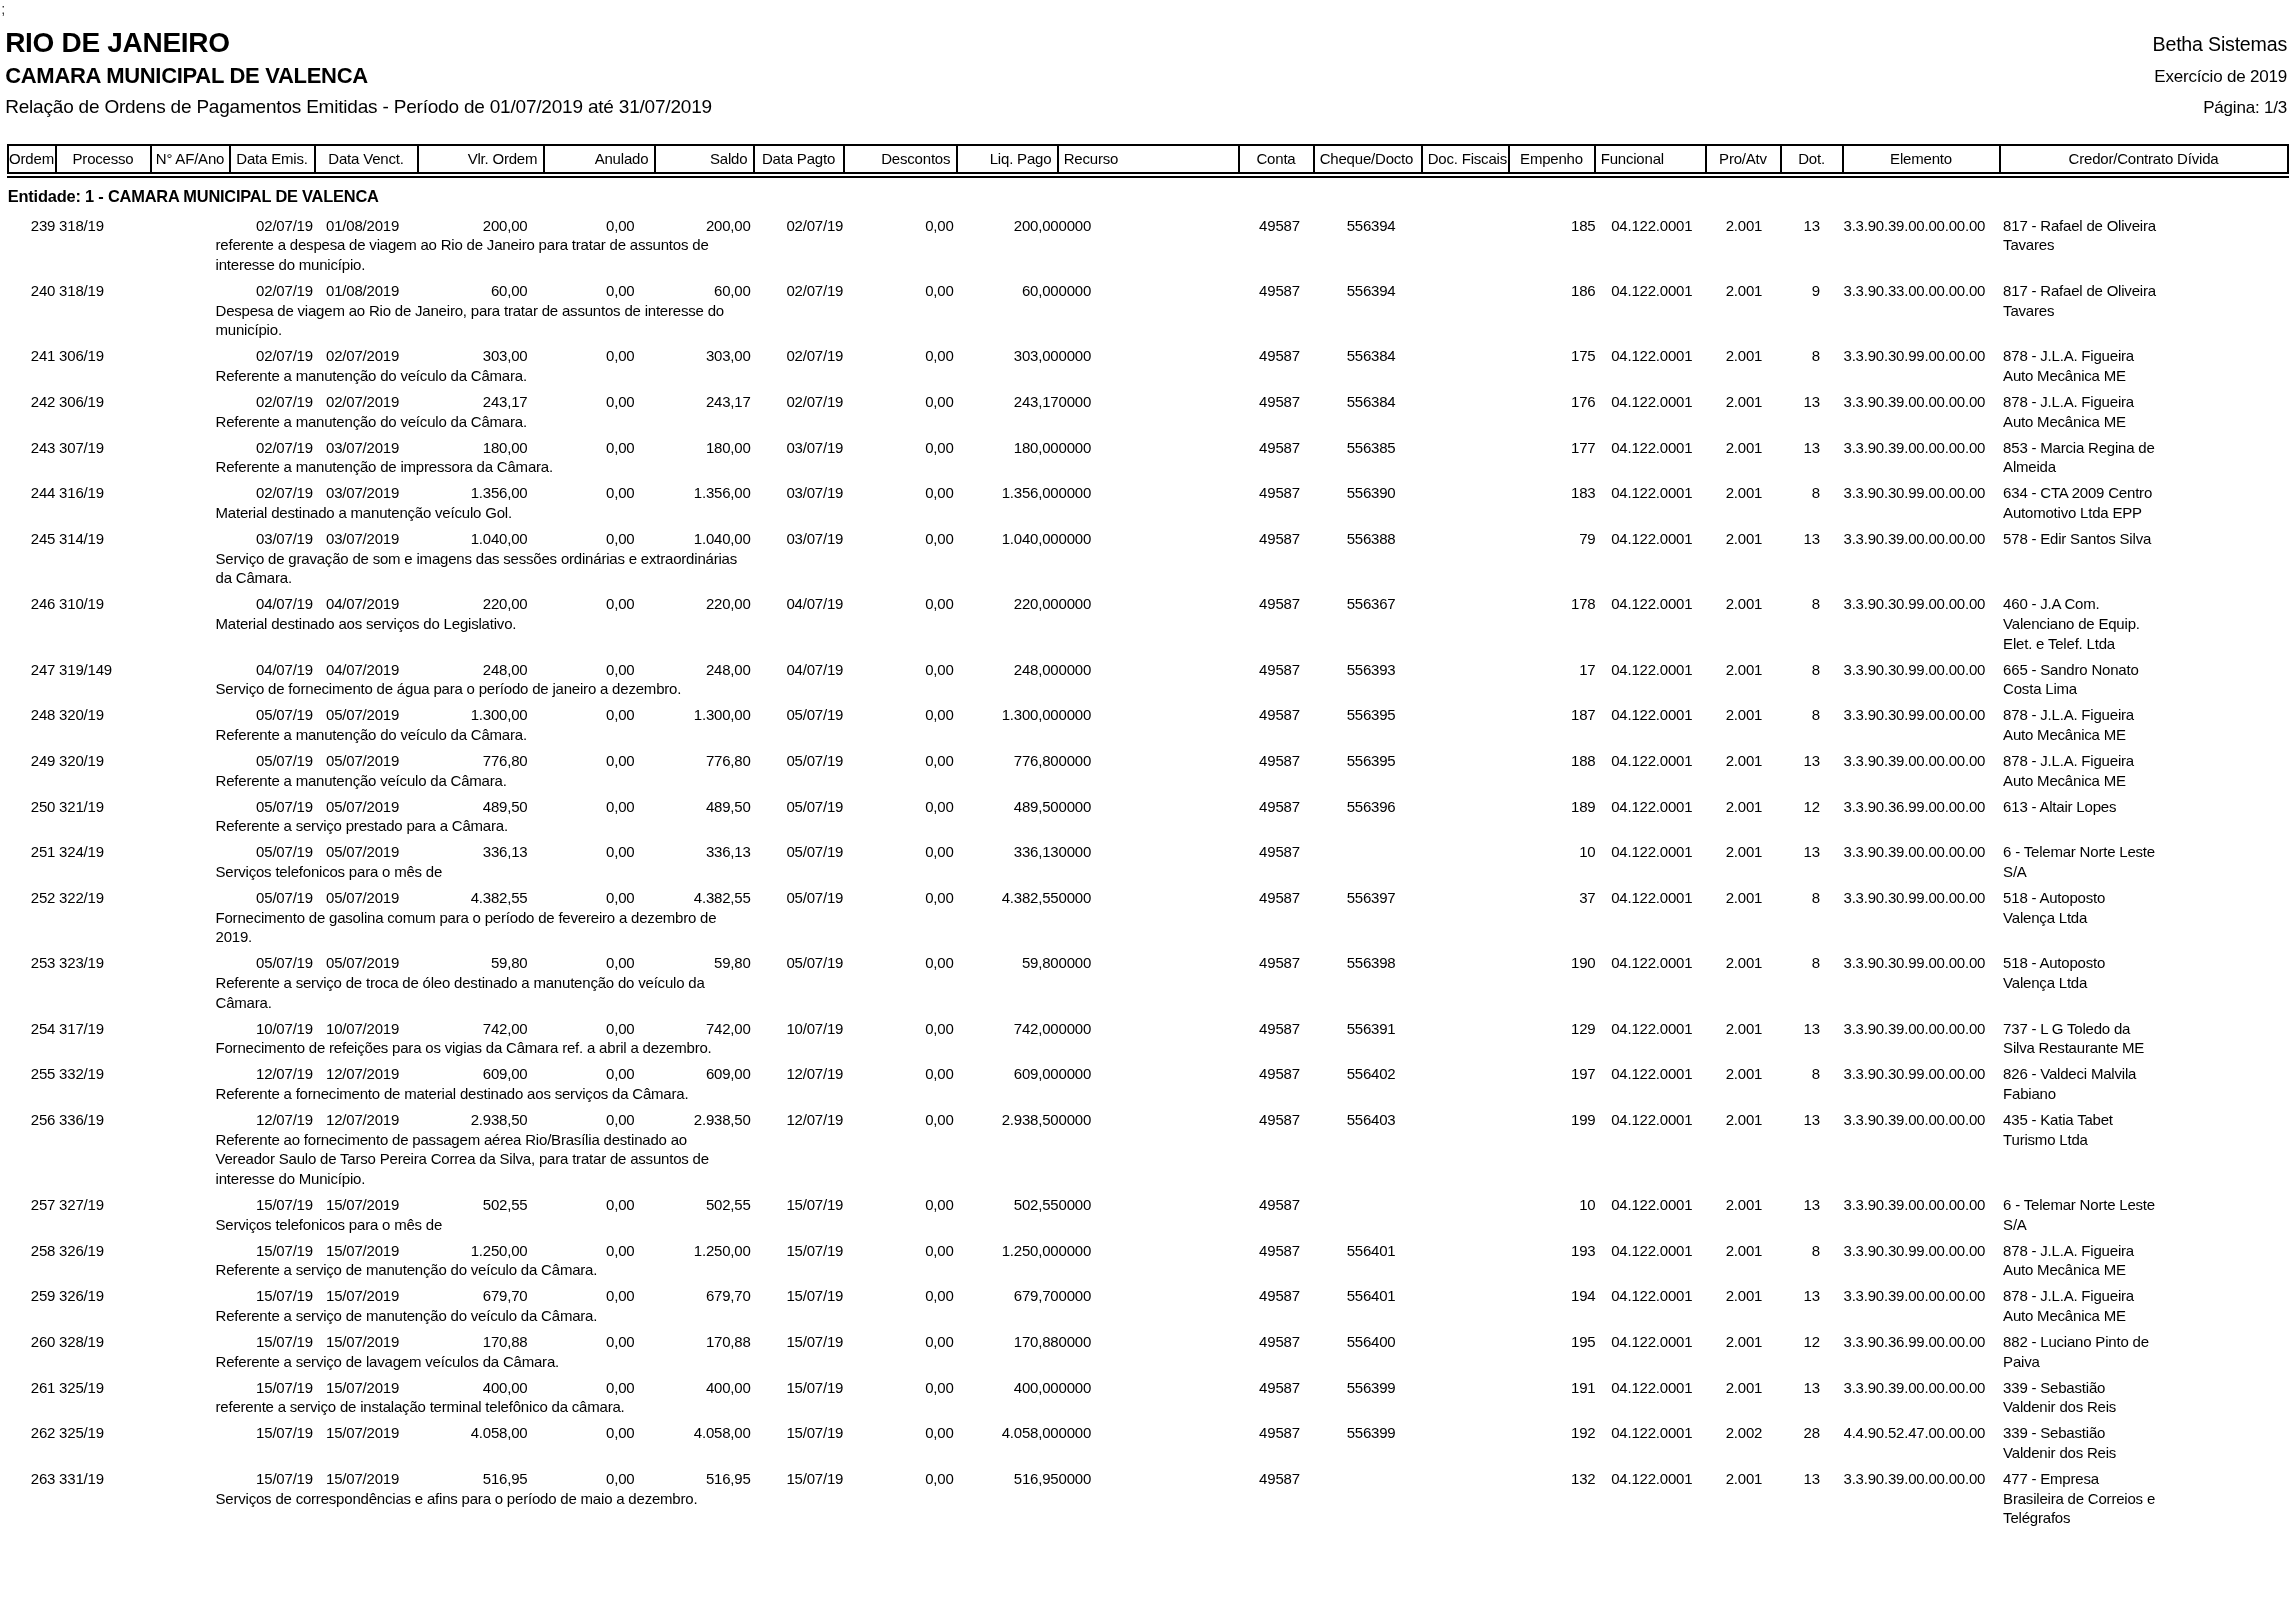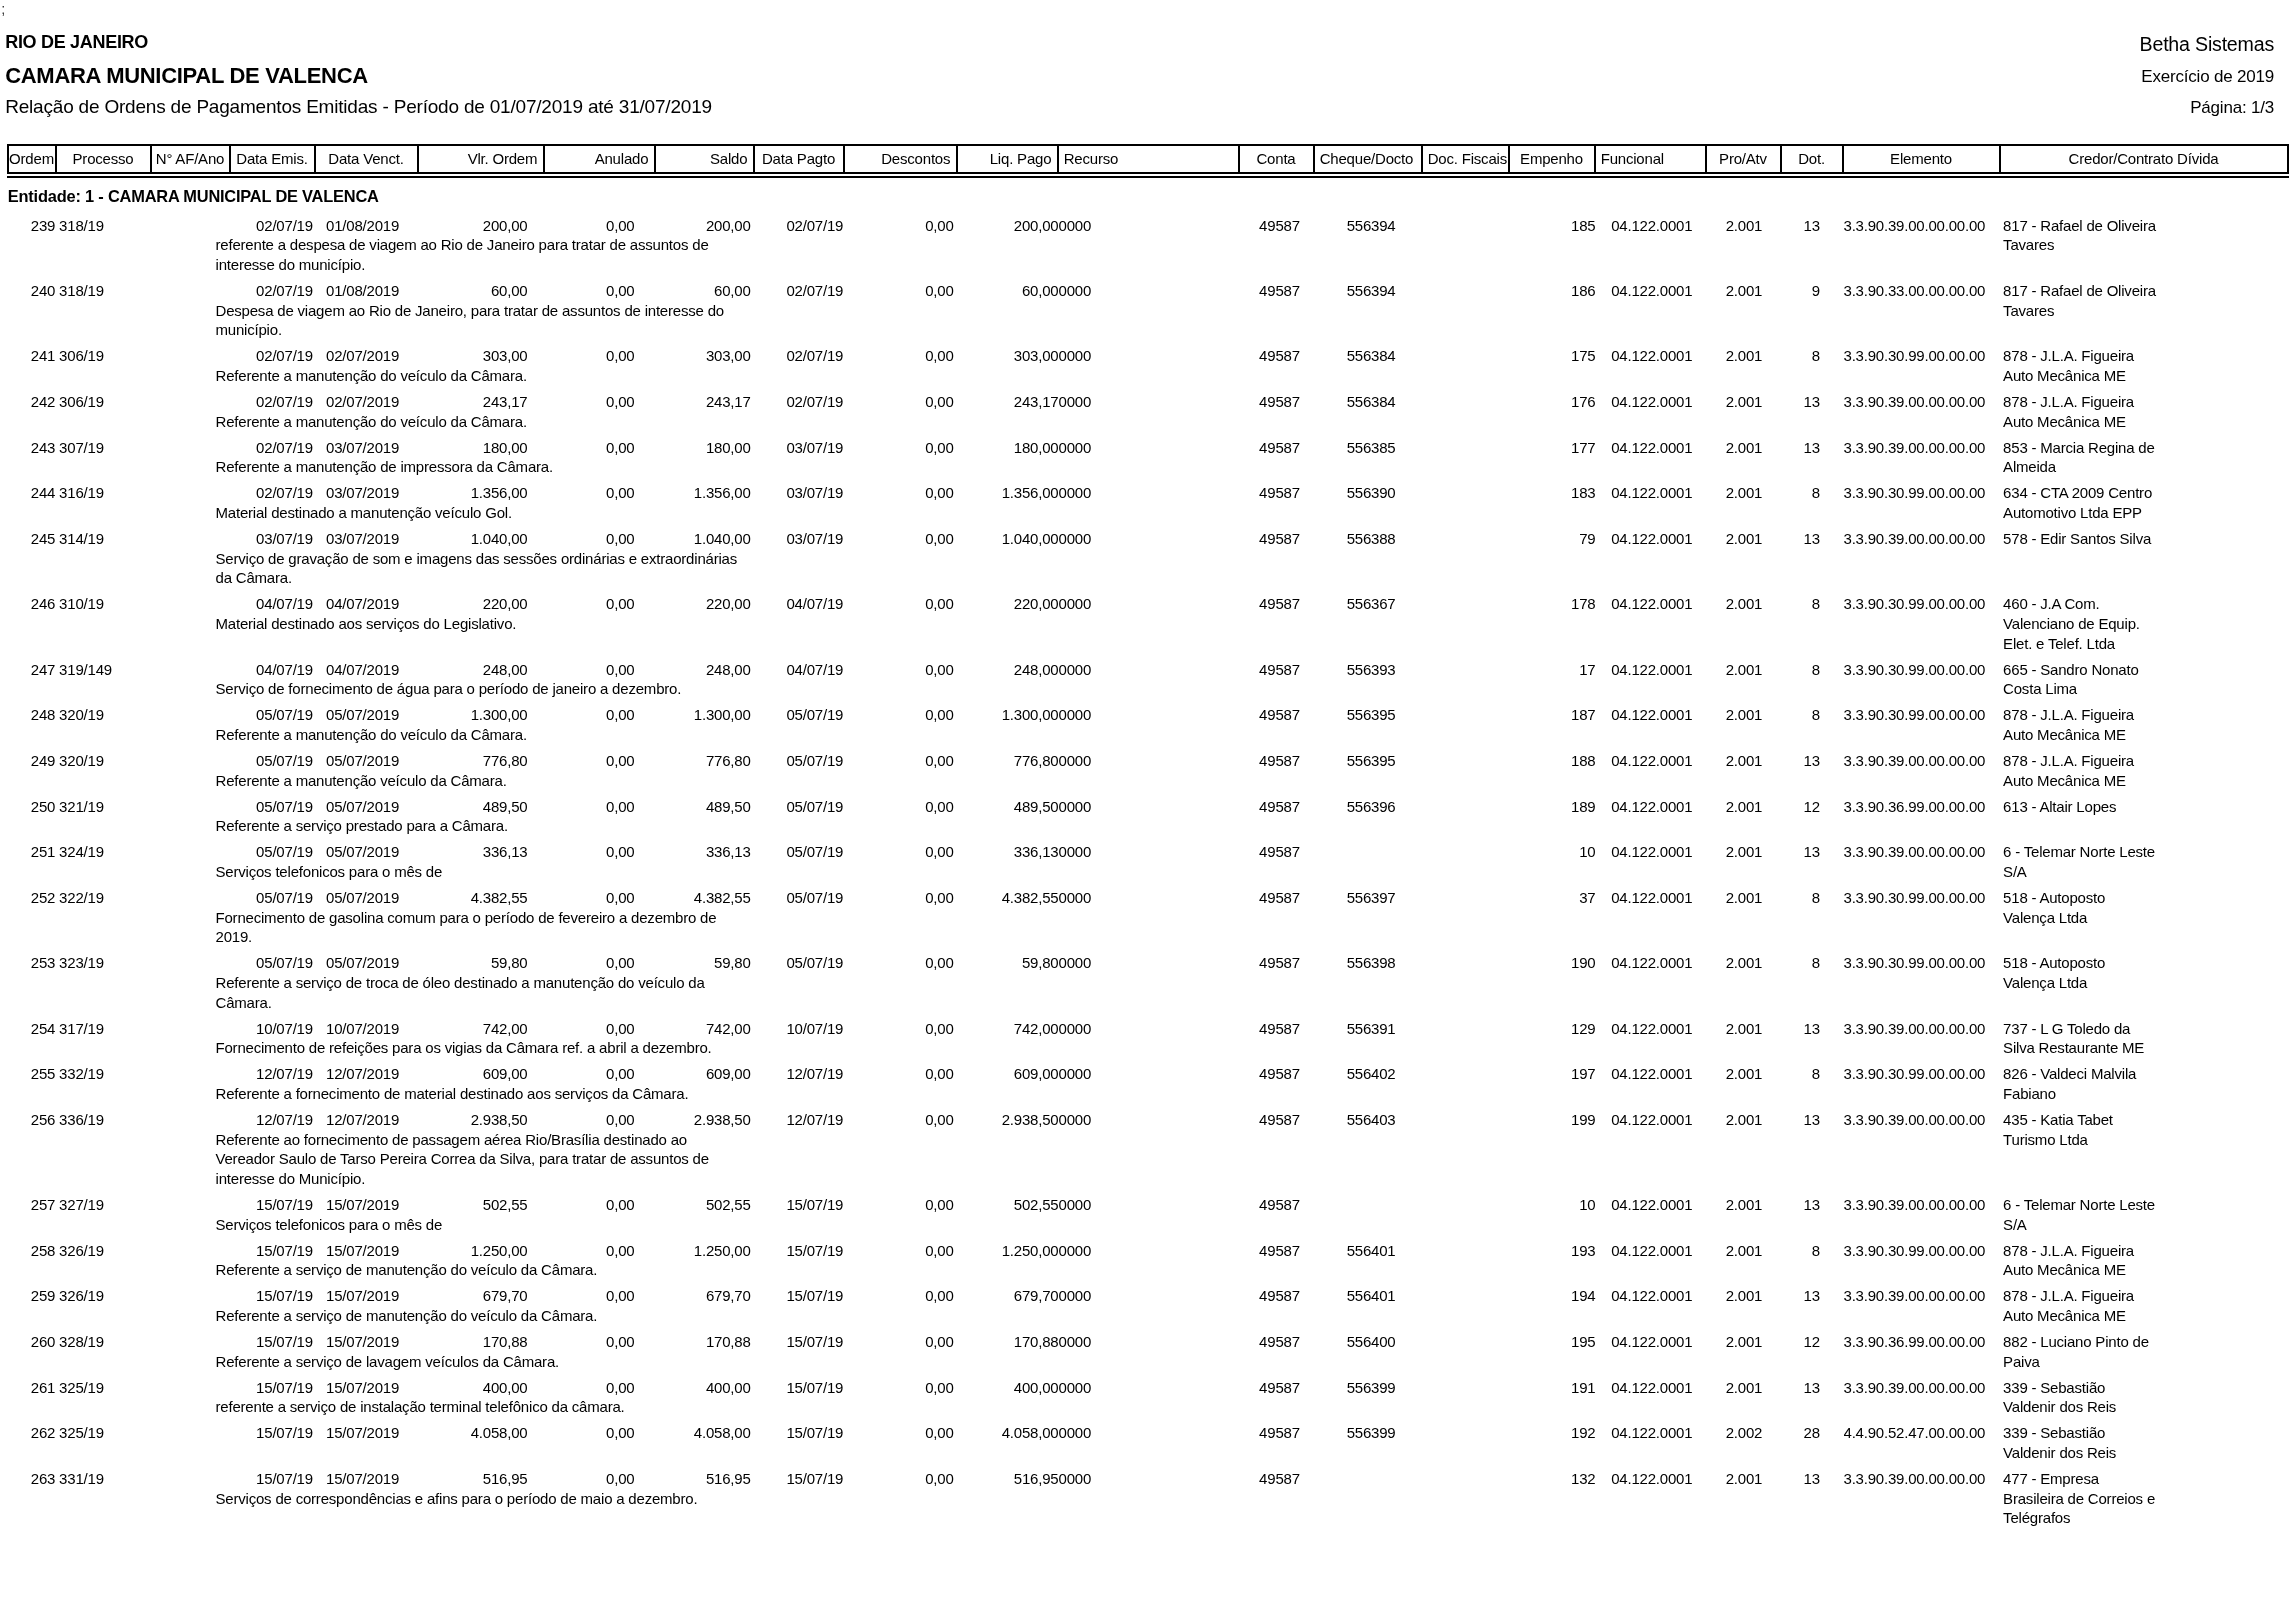--- a/index.html
+++ b/index.html
@@ -12,26 +12,26 @@
     color: #000;
     font-family: "Liberation Sans", sans-serif;
     overflow: hidden;
   }
   .artifact {
     position: absolute; top: 1.3px; left: 1.3px;
     font-size: 14.4px; color: #333;
   }
   
   .topbar { padding: 26px 6.5px 0 5.2px; }
-  .title-state { font-size: 18px; font-weight: bold; line-height: 33px; letter-spacing: -0.3px; }
+  .title-state { font-size: 28px; font-weight: bold; line-height: 33px; letter-spacing: -0.3px; }
   .title-org   { font-size: 22px; font-weight: bold; line-height: 33px; letter-spacing: -0.3px; }
   .title-report{ font-size: 19px; line-height: 30px; letter-spacing: -0.2px; }
   .title-scope { font-size: 19px; line-height: 29px; letter-spacing: -0.2px; }
   .topbar-right {
-    position: absolute; top: 27.5px; right: 21px; text-align: right;
+    position: absolute; top: 27.5px; right: 8px; text-align: right;
   }
   .vendor   { font-size: 19.6px; line-height: 33px; letter-spacing: -0.2px; }
   .exercise { font-size: 17px; line-height: 31px; letter-spacing: -0.2px; }
   .pagenum  { font-size: 17px; line-height: 31px; letter-spacing: -0.2px; }
 
   
   .tablewrap { margin: 22px 6.5px 0 6.5px; width: 2282px; }
   .thead {
     display: grid;
     grid-template-columns: 50px 95px 79px 85px 103px 126px 111px 99px 90px 113px 101px 181px 75px 108px 87px 86px 111px 75px 62px 157px 288px;

